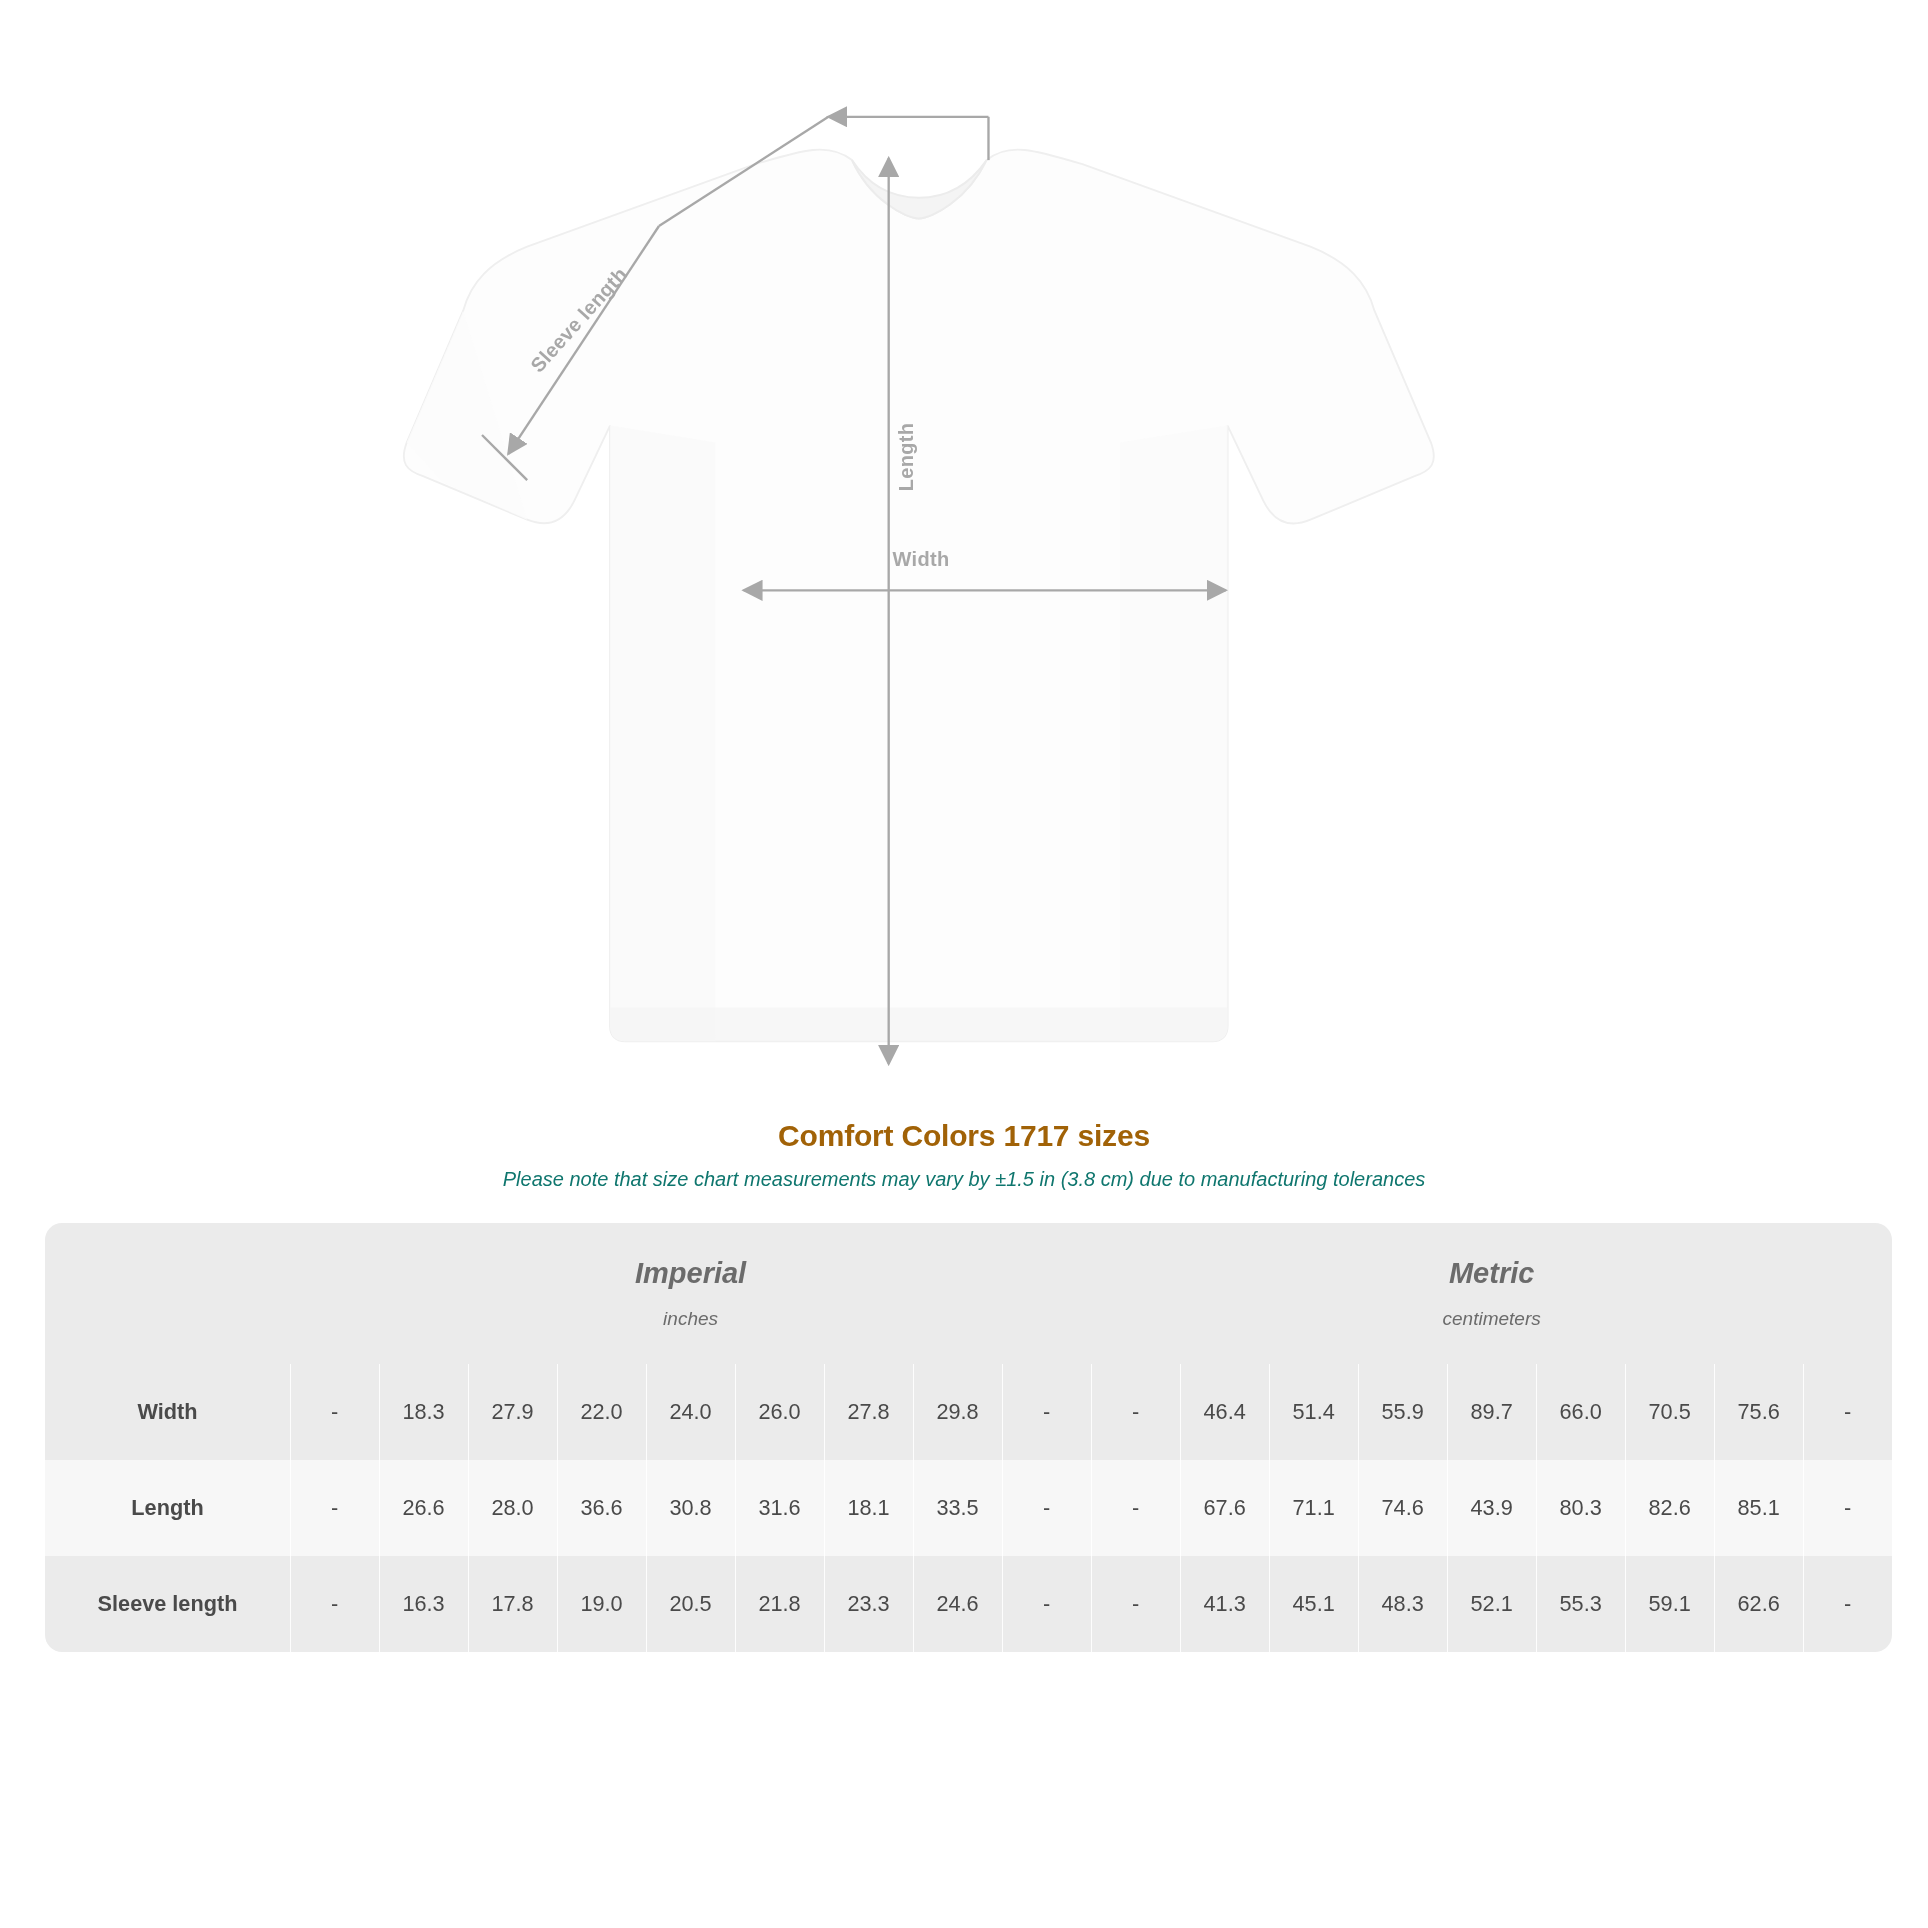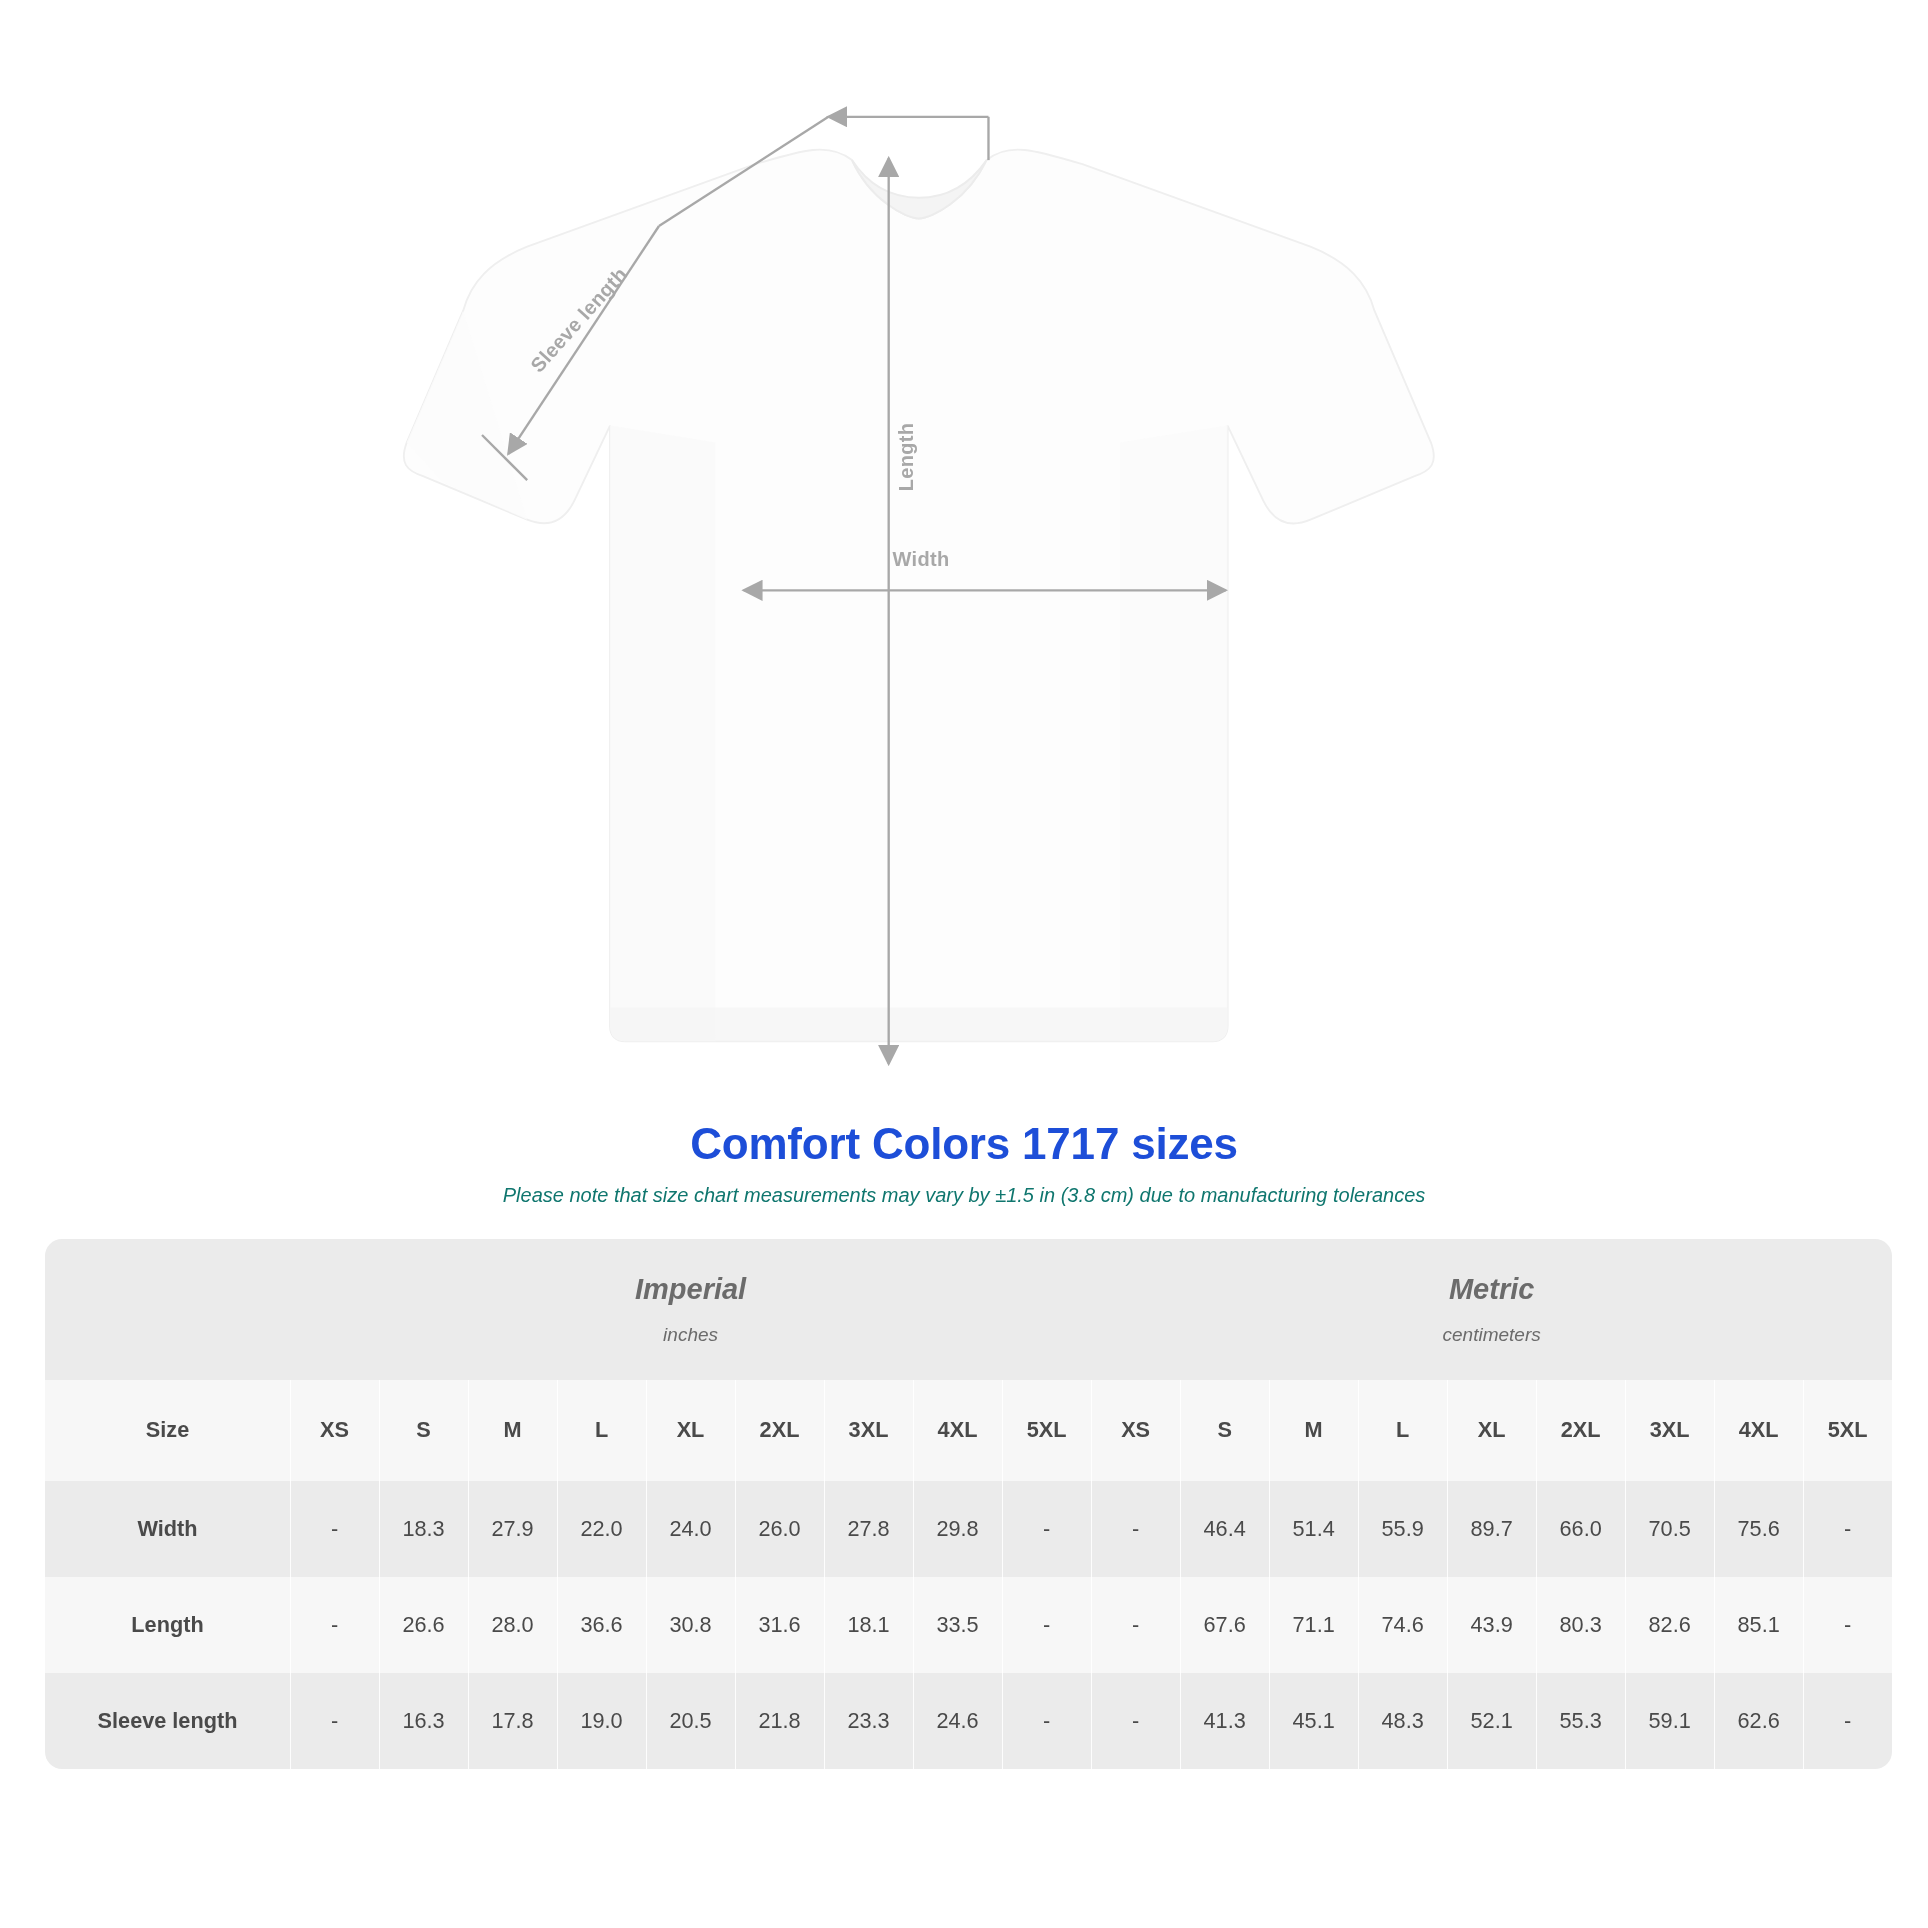--- a/index.html
+++ b/index.html
@@ -56,23 +56,23 @@
     transform: translate(-50%, -50%) rotate(-48deg);
     transform-origin: center center;
   }
 
   
   .heading-block {
     text-align: center;
     margin-top: 7.5px;
   }
   .chart-title {
-    font-size: 44px;
-    font-weight: bold;
-    color: #1d4ed8;
+    font-size: 30px;
+    font-weight: bold;
+    color: #a16207;
     letter-spacing: -0.2px;
   }
   .chart-note {
     margin-top: 15px;
     font-size: 20px;
     font-style: italic;
     color: #0f766e;
   }
 
   
@@ -240,41 +240,20 @@
           <td colspan="9">
             <div class="unit-title">Imperial</div>
             <div class="unit-sub">inches</div>
           </td>
           <td colspan="9">
             <div class="unit-title">Metric</div>
             <div class="unit-sub">centimeters</div>
           </td>
         </tr>
 
-        <tr class="header-row">
-          <td>Size</td>
-          <td class="col-sep">XS</td>
-          <td class="col-sep">S</td>
-          <td class="col-sep">M</td>
-          <td class="col-sep">L</td>
-          <td class="col-sep">XL</td>
-          <td class="col-sep">2XL</td>
-          <td class="col-sep">3XL</td>
-          <td class="col-sep">4XL</td>
-          <td class="col-sep">5XL</td>
-          <td class="col-sep">XS</td>
-          <td class="col-sep">S</td>
-          <td class="col-sep">M</td>
-          <td class="col-sep">L</td>
-          <td class="col-sep">XL</td>
-          <td class="col-sep">2XL</td>
-          <td class="col-sep">3XL</td>
-          <td class="col-sep">4XL</td>
-          <td class="col-sep">5XL</td>
-        </tr>
 
         <tr class="data-row row-alt">
           <td class="row-label">Width</td>
           <td class="col-sep">-</td>
           <td class="col-sep">18.3</td>
           <td class="col-sep">27.9</td>
           <td class="col-sep">22.0</td>
           <td class="col-sep">24.0</td>
           <td class="col-sep">26.0</td>
           <td class="col-sep">27.8</td>

